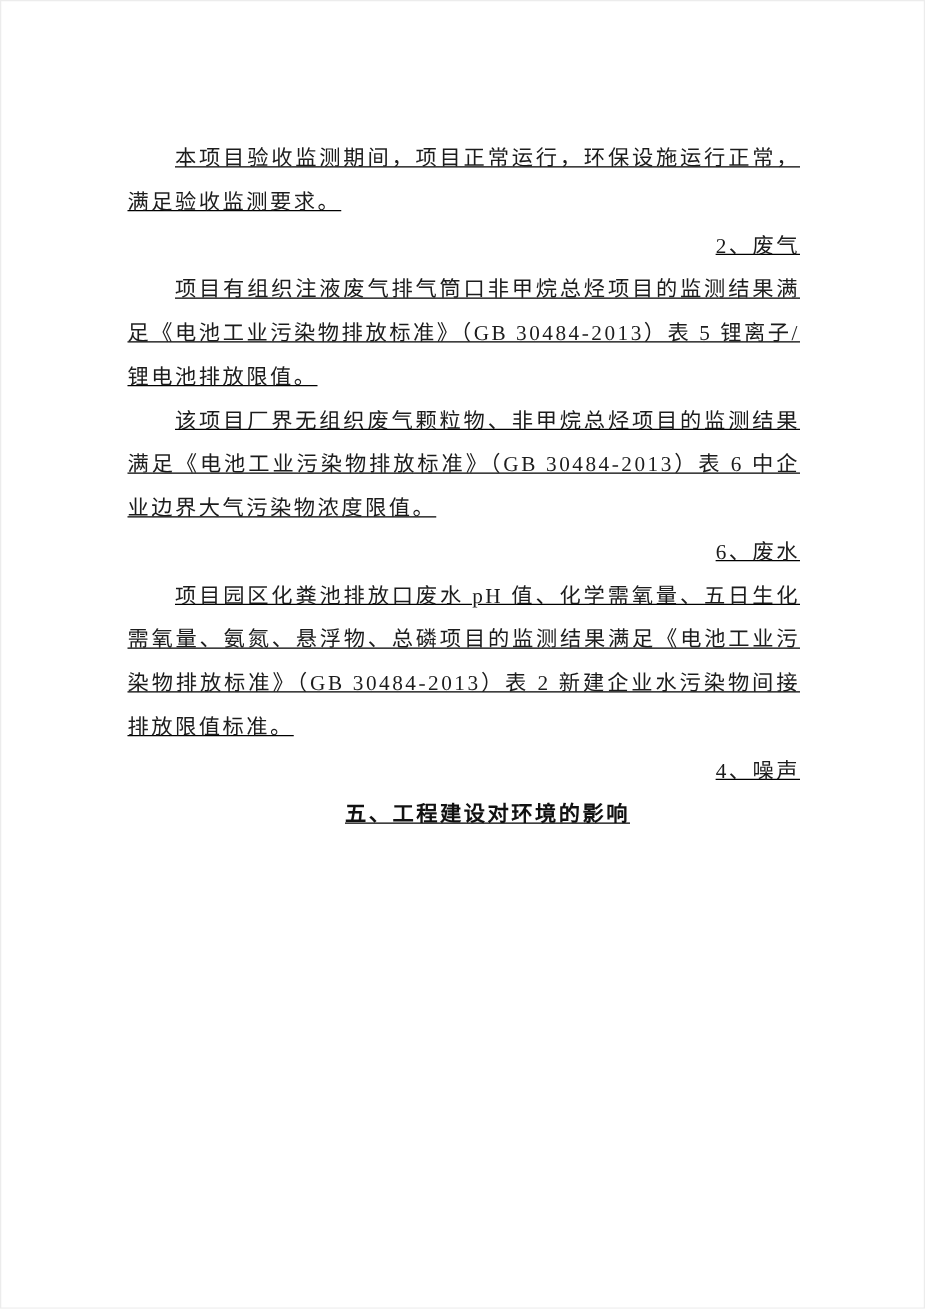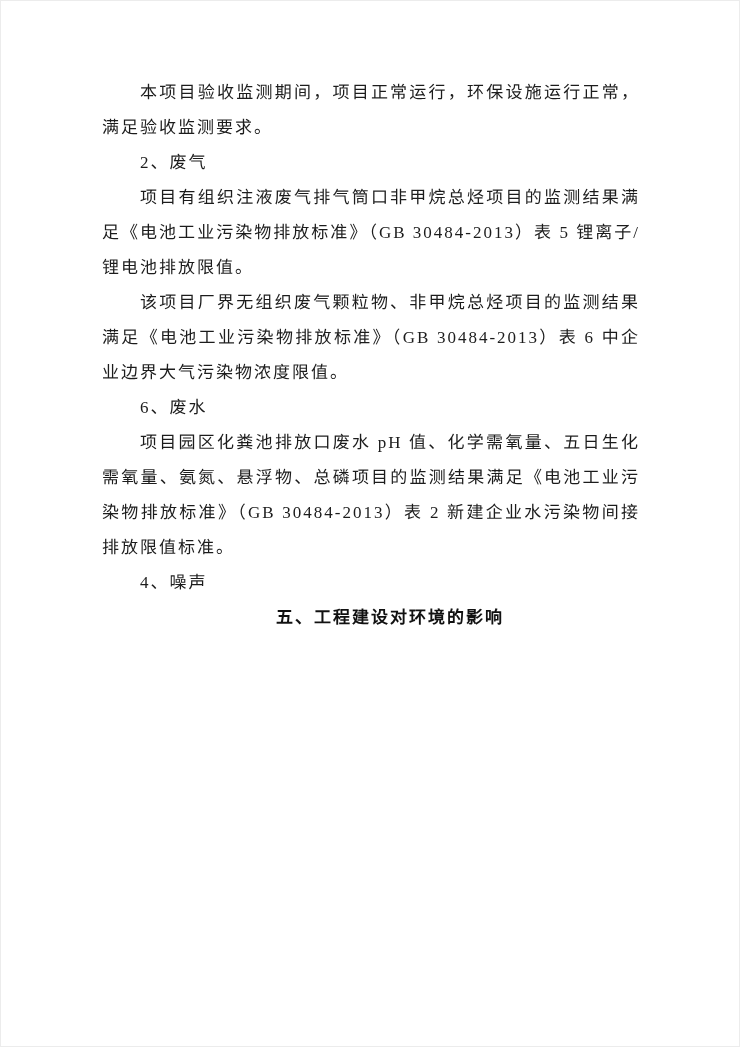--- a/index.html
+++ b/index.html
@@ -7,37 +7,38 @@
     width: 740px;
     height: 1047px;
     background: #ffffff;
     overflow: hidden;
   }
   .doc-page {
     width: 740px;
     height: 1047px;
     background: #ffffff;
     border: 1px solid #ececec;
-    padding: 74px 101px 0 101px;
+    padding: 108px 101px 0 101px;
+    text-decoration: underline;
   }
   .doc-body {
     width: 538px;
   }
   .doc-body p {
     font-family: "Liberation Serif", "DejaVu Serif", serif;
     font-size: 17px;
     line-height: 35px;
     letter-spacing: 2px;
     color: #1c1c1c;
     text-align: justify;
     text-justify: inter-character;
     text-indent: 38px;
   }
   .doc-body p.subitem {
-    text-align: left;
+    text-align: right;
   }
   .doc-body p.heading {
     font-weight: bold;
     text-align: center;
     color: #111111;
   }
 </style>
 </head>
 <body>
 

